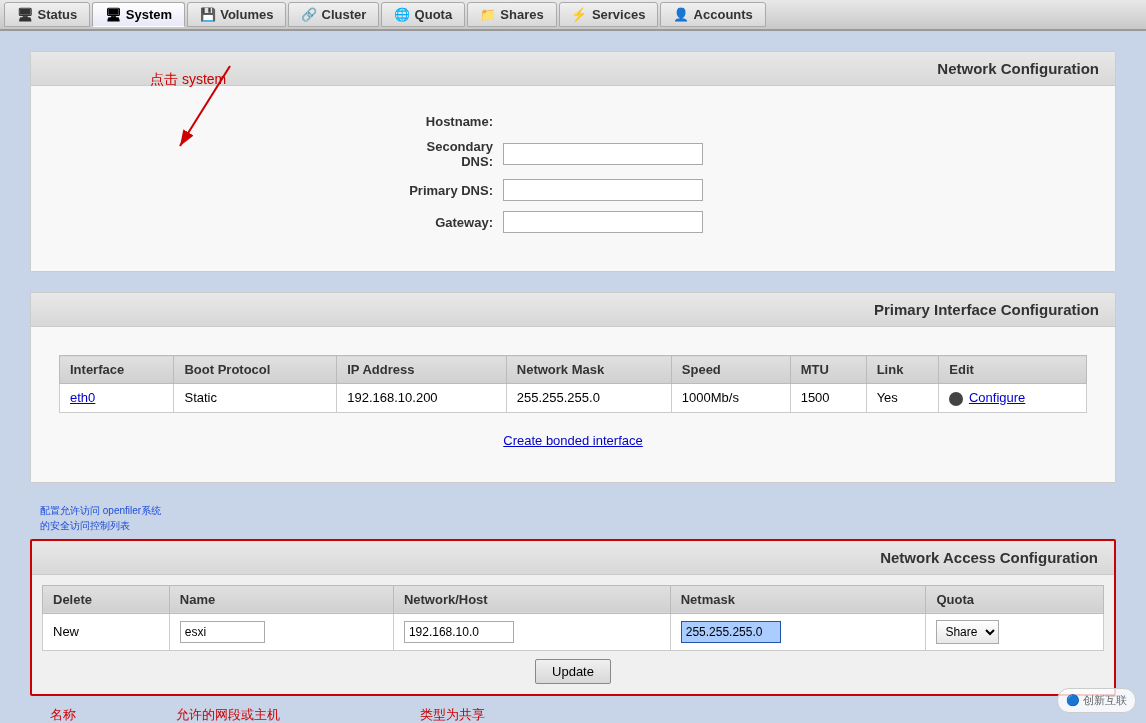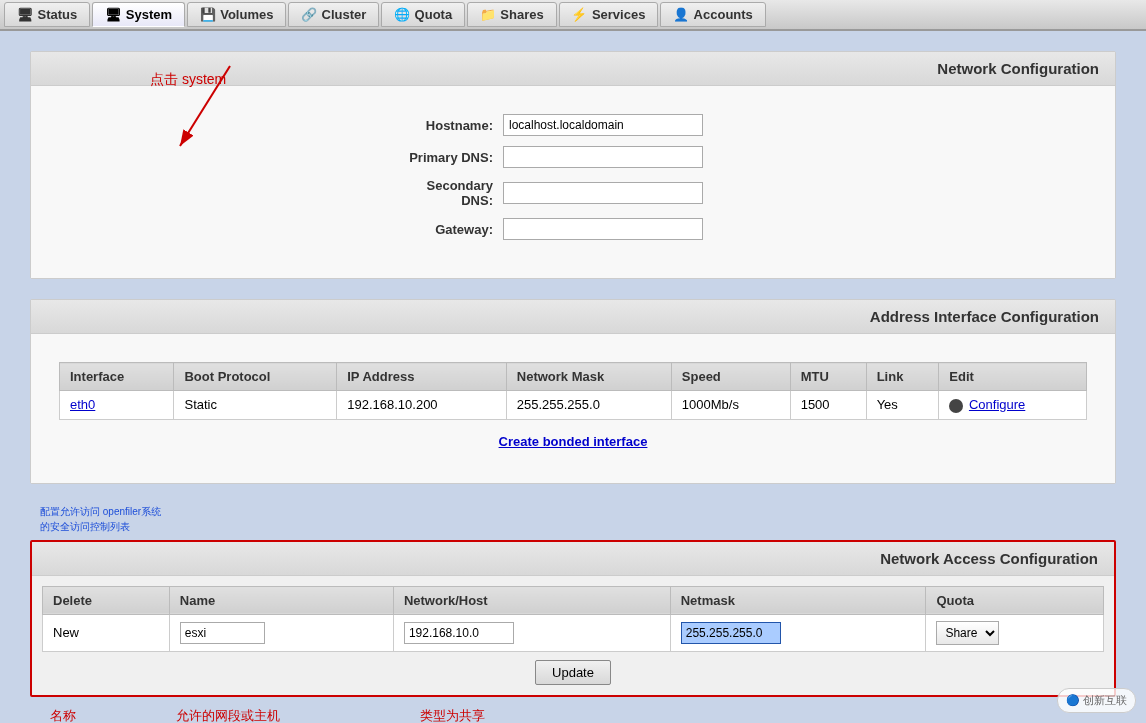--- a/index.html
+++ b/index.html
@@ -103,21 +103,21 @@
       background: linear-gradient(to bottom, #f0f0f0, #d8d8d8);
       cursor: pointer;
       font-size: 13px;
       border-radius: 2px;
     }
 
     
     .data-table {
       width: 100%;
       border-collapse: collapse;
-      margin-bottom: 8px;
+      margin-bottom: 14px;
     }
     .data-table th {
       background: linear-gradient(to bottom, #e0e0e0, #d0d0d0);
       border: 1px solid #bbb;
       padding: 6px 10px;
       text-align: left;
       font-size: 13px;
       color: #333;
     }
     .data-table td {
@@ -130,21 +130,20 @@
       color: #0000cc;
       text-decoration: underline;
     }
     .create-bonded {
       text-align: center;
       padding: 6px;
     }
     .create-bonded a {
       color: #0000cc;
       font-size: 13px;
-      font-weight: bold;
     }
 
     
     .nac-panel {
       background: #f0f0f0;
       border: 2px solid #cc0000;
       margin-bottom: 10px;
       border-radius: 2px;
     }
     .nac-table {
@@ -264,40 +263,39 @@
   <div style="position:absolute; top:40px; left:150px; color:#cc0000; font-size:14px;">
     <span>点击 system</span>
   </div>
 
   <div class="section-panel">
     <div class="section-title">Network Configuration</div>
     <div class="section-body">
       <div class="form-table">
         <div class="form-row">
           <div class="form-label">Hostname:</div>
-          <input class="form-input" type="text" value="localhost.localdomain" style="">
+        </div>
+        <div class="form-row">
+          <div class="form-label">Secondary<br>DNS:</div>
+          <input class="form-input" type="text" value="" style="">
         </div>
         <div class="form-row">
           <div class="form-label">Primary DNS:</div>
-          <input class="form-input" type="text" value="" style="">
-        </div>
-        <div class="form-row">
-          <div class="form-label">Secondary<br>DNS:</div>
           <input class="form-input" type="text" value="" style="">
         </div>
         <div class="form-row">
           <div class="form-label">Gateway:</div>
           <input class="form-input" type="text" value="" style="">
         </div>
       </div>
     </div>
   </div>
 
   <div class="section-panel">
-    <div class="section-title">Address Interface Configuration</div>
+    <div class="section-title">Primary Interface Configuration</div>
     <div class="section-body">
       <table class="data-table">
         <thead>
           <tr>
             <th>Interface</th>
             <th>Boot Protocol</th>
             <th>IP Address</th>
             <th>Network Mask</th>
             <th>Speed</th>
             <th>MTU</th>

